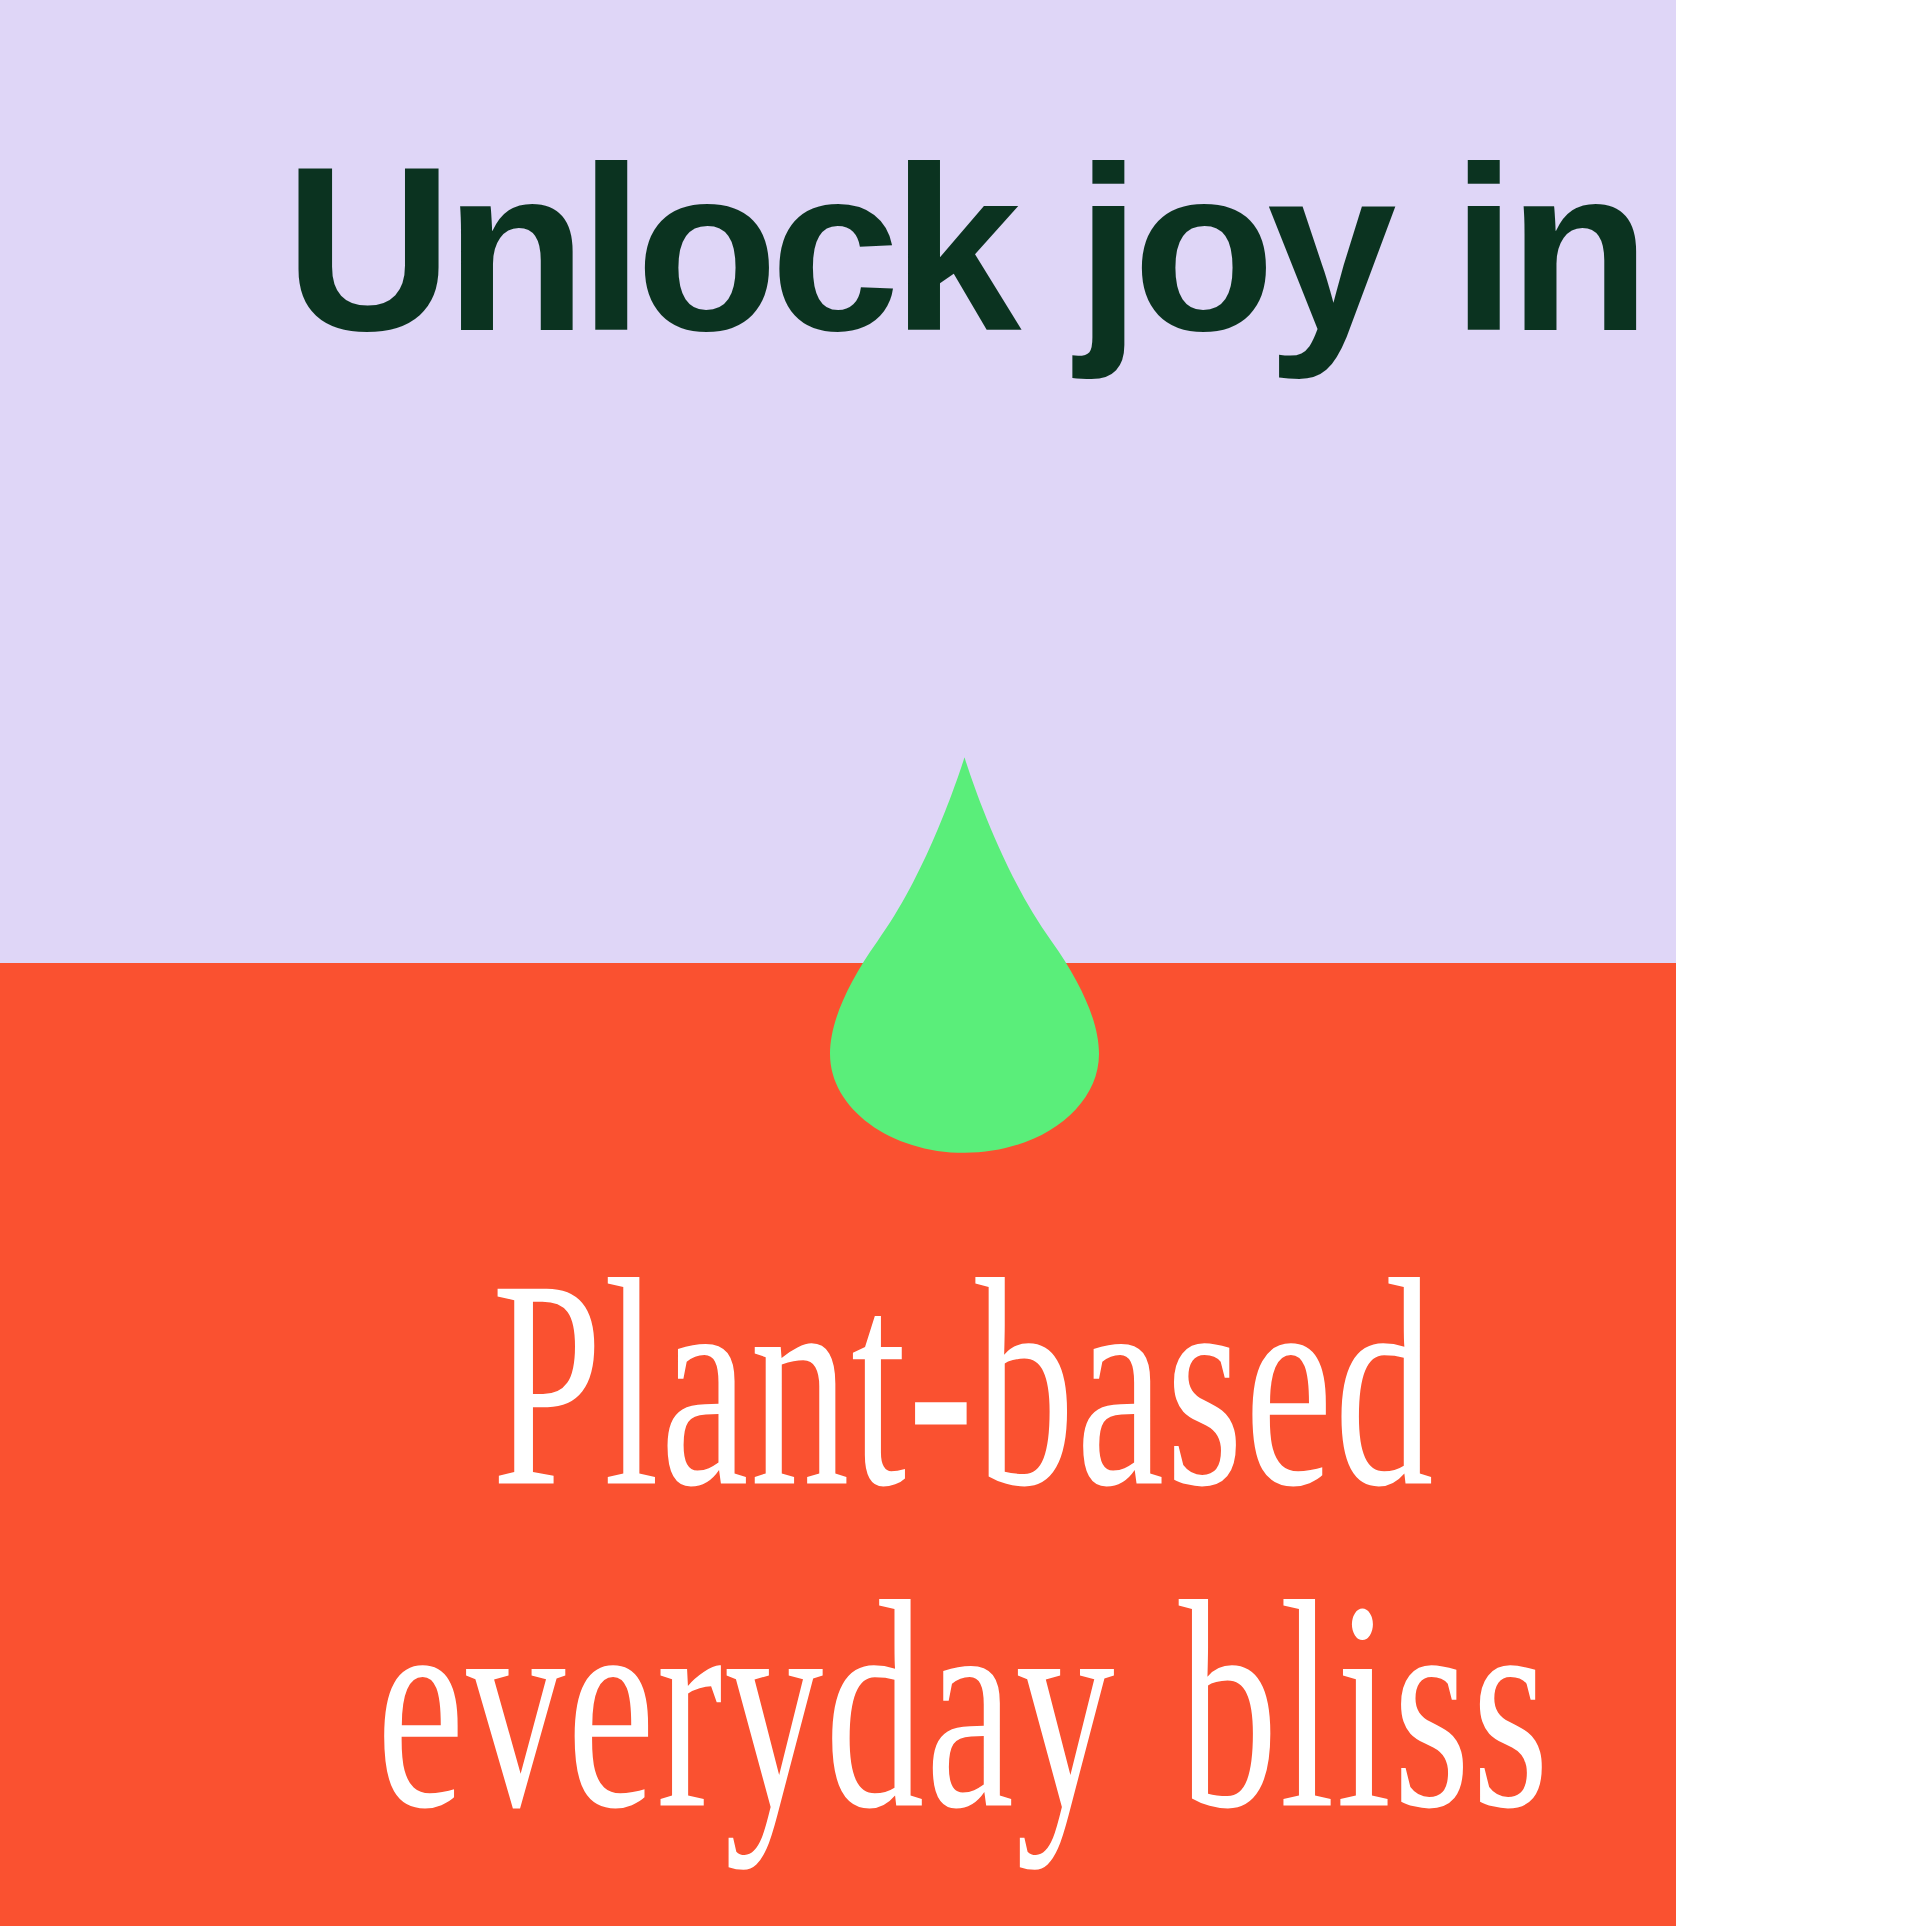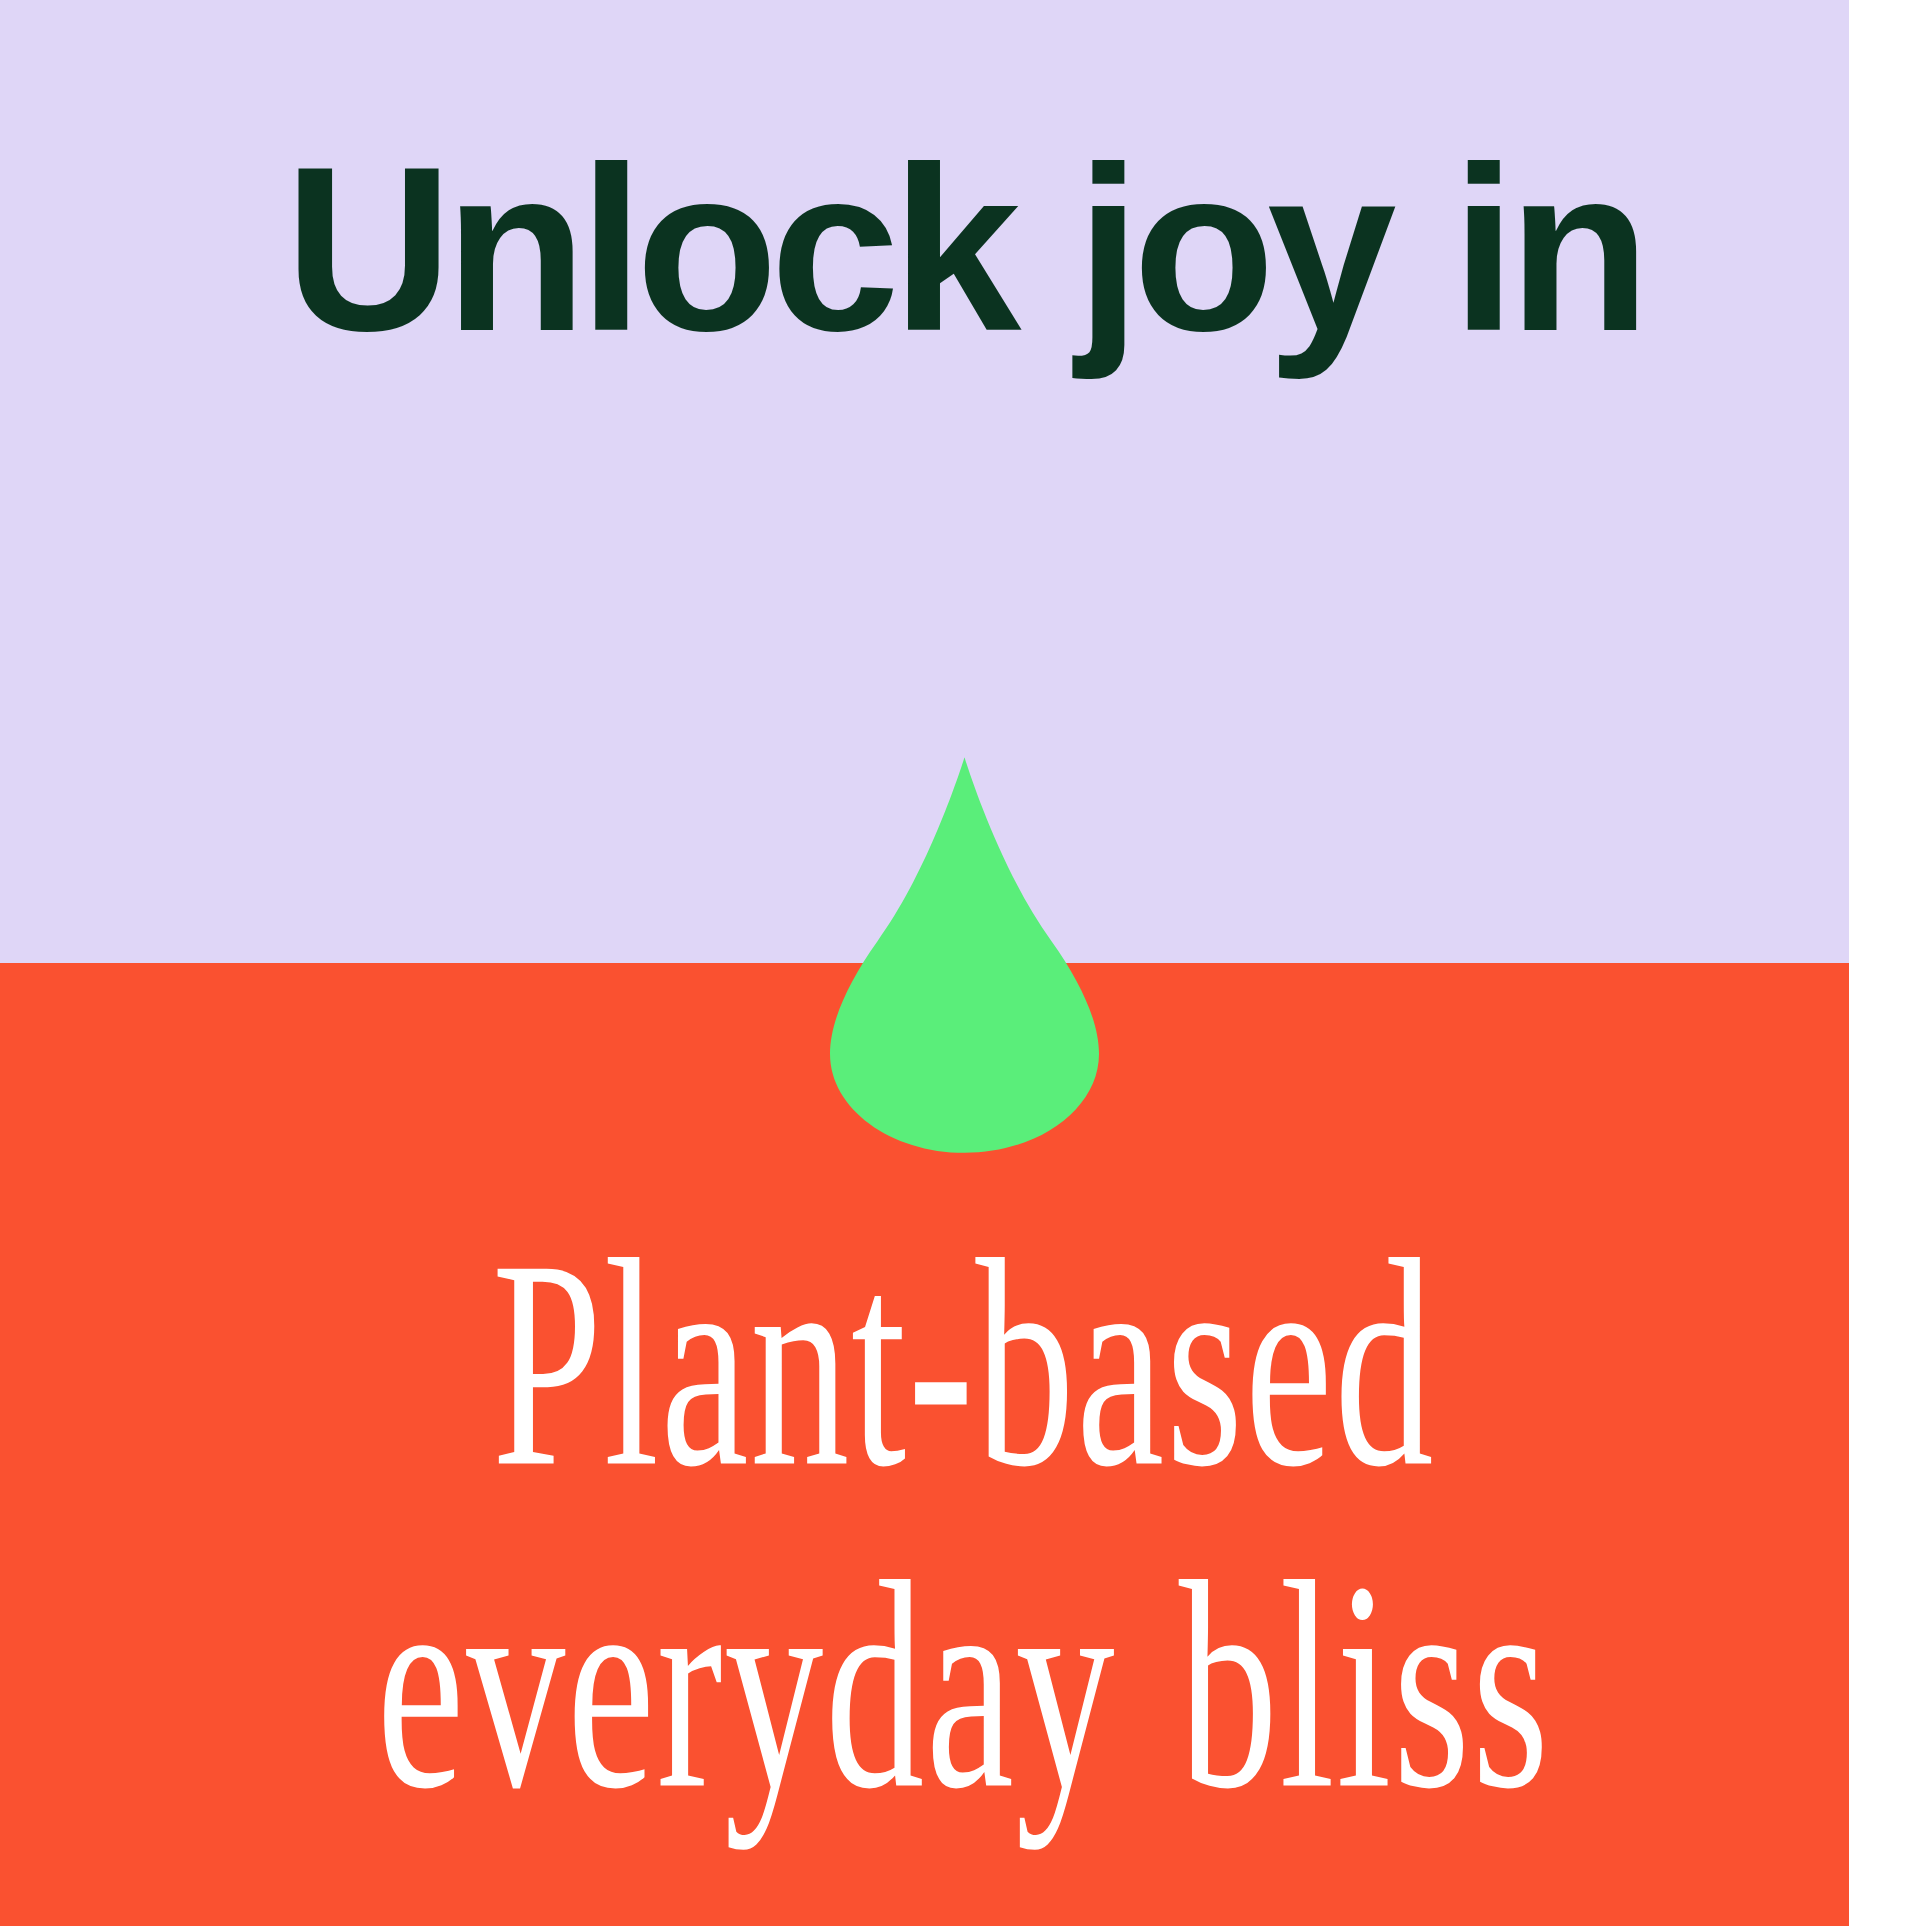--- a/index.html
+++ b/index.html
@@ -75,21 +75,21 @@
   .subhead .sh-line {
     display: block;
     white-space: nowrap;
     transform: scaleX(0.80) scaleY(1.20);
     transform-origin: center center;
   }
 </style>
 </head>
 <body>
 
-<div id="poster" style="width: 1849px; height: 1927px;">
+<div id="poster" style="width: 1676px; height: 1927px;">
 
   <div class="band band-top" style="background: rgb(223, 214, 247); height: 963px; width: 1927px;"></div>
 
   <div class="band band-bottom" style="background: rgb(250, 81, 48); top: 963px; height: 963px; width: 1927px;"></div>
 
   <h1 class="headline" style="color: rgb(11, 51, 32);">
     <span class="hl-line">Unlock joy in</span>
   </h1>
 
   <div class="droplet-wrap" style="left: 830px; top: 757px; width: 269px; height: 396px;">
@@ -97,19 +97,19 @@
       <path id="droplet-path" d="M136 0
                C 136 0, 170 112, 224 186
                C 254 228, 272 268, 272 300
                C 272 355, 211 400, 136 400
                C 61 400, 0 355, 0 300
                C 0 268, 18 228, 48 186
                C 102 112, 136 0, 136 0 Z" fill="#5AEE7A"></path>
     </svg>
   </div>
 
-  <h2 class="subhead" style="color: rgb(255, 255, 255);">
+  <h2 class="subhead" style="color: rgb(255, 255, 255); margin-top: 20px;">
     <span class="sh-line">Plant-based</span>
     <span class="sh-line">everyday bliss</span>
   </h2>
 
 </div>
 
 
 </body></html>

